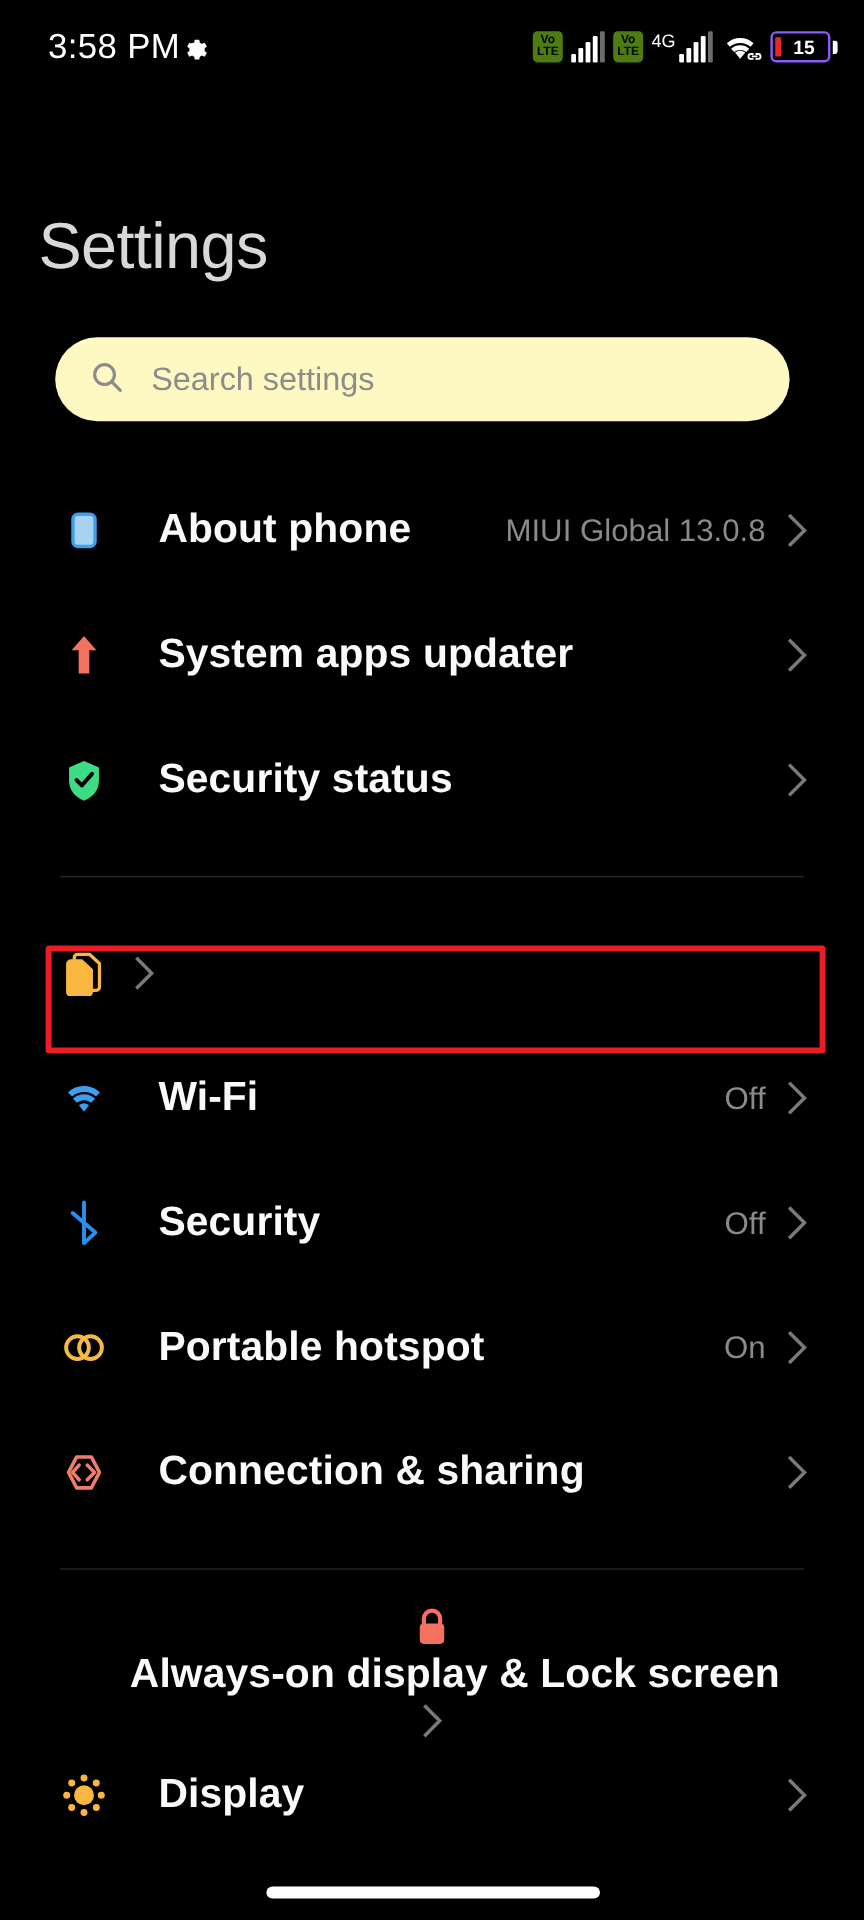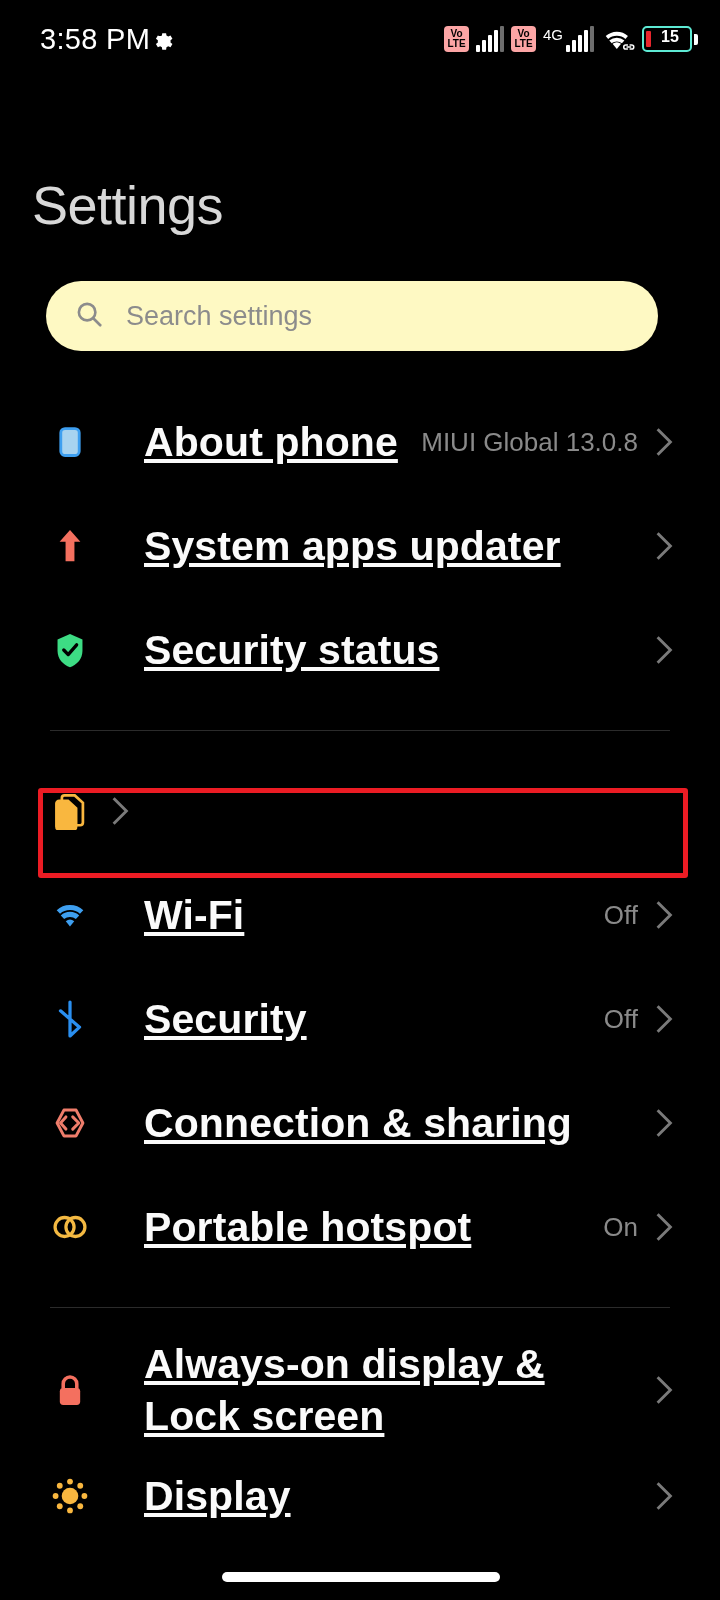--- a/index.html
+++ b/index.html
@@ -15,40 +15,40 @@
   .statusbar {
     position:absolute; top:0; left:0; width:720px; height:78px;
     display:flex; align-items:center; justify-content:space-between;
     padding:0 22px 0 40px;
   }
   .sb-left { display:flex; align-items:center; }
   .sb-time { color:#fff; font-size:29px; font-weight:500; letter-spacing:.3px; }
   .gear-ic { width:23px; height:23px; display:block; }
   .sb-right { display:flex; align-items:center; gap:7px; }
   .volte {
-    background:#fca5a5; color:#000; border-radius:4px;
+    background:#4d7c0f; color:#000; border-radius:4px;
     width:25px; height:26px; display:flex; flex-direction:column;
     align-items:center; justify-content:center; line-height:1;
     font-size:10px; font-weight:700;
   }
   .volte span { display:block; font-size:10px; }
   .bars { display:flex; align-items:flex-end; gap:2px; height:26px; }
   .bars i { width:4px; background:#fff; display:block; border-radius:1px; }
   .bars i.b1 { height:7px; } .bars i.b2 { height:12px; }
   .bars i.b3 { height:17px; } .bars i.b4 { height:22px; }
   .bars i.b5 { height:26px; background:#6d6d6d; }
   .sig2wrap { display:flex; align-items:flex-end; gap:3px; }
   .g4 { color:#fff; font-size:15px; font-weight:500; align-self:flex-start; margin-bottom:2px;}
   .sb-ic { display:block; }
   .battery {
     position:relative; display:flex; align-items:center;
   }
   .bat-body {
-    border:2px solid #5eead4; border-radius:5px; width:50px; height:26px;
-    display:flex; align-items:flex-start; justify-content:center;
+    border:2px solid #8b5cf6; border-radius:5px; width:50px; height:26px;
+    display:flex; align-items:flex-end; justify-content:center;
     color:#fff; font-size:16px; font-weight:600; padding-left:6px;
   }
   .bat-fill {
     position:absolute; left:4px; top:5px; width:5px; height:16px;
     background:#e8262d; border-radius:1px;
   }
   .bat-cap { width:4px; height:11px; background:#fff; border-radius:0 2px 2px 0; margin-left:2px; }
 
   
   .page-title {
@@ -63,27 +63,27 @@
     display:flex; align-items:center; padding-left:28px; gap:22px;
   }
   .search-text { color:#8c8c8c; font-size:27px; }
 
   
   .list { position:absolute; top:390px; left:0; width:720px; }
   .row {
     position:relative; display:flex; align-items:center;
     height:104px; padding:0 46px 0 46px;
   }
-  .row.tall { height:108px; }
+  .row.tall { height:108px;flex-direction:column; }
   .row-ic {
     width:48px; min-width:48px; display:flex; align-items:center; justify-content:center;
   }
   .row-label {
-    flex:1; color:#fafafa; font-size:41px; font-weight:700;
-    margin-left:50px; line-height:1.28; letter-spacing:.1px;text-decoration:underline;
+    flex:1; color:#fafafa; font-size:34px; font-weight:700;
+    margin-left:38px; line-height:1.28; letter-spacing:.1px;
   }
   .row-val { color:#8a8a8a; font-size:26px; margin-right:16px; white-space:nowrap; }
   .chev { width:20px; min-width:20px; display:flex; align-items:center; justify-content:center; }
   .divider { height:1px; background:#2b2b2b; margin:28px 50px; }
 
   .highlight {
     position:absolute; left:38px; top:788px; width:650px; height:90px;
     border:5px solid #ec1c24; border-radius:3px; pointer-events:none;
   }
 
@@ -258,44 +258,44 @@
         <span class="row-val">Off</span>
         <span class="chev">
           <svg width="20" height="32" viewBox="0 0 12 20" fill="none" stroke="#7a7a7a" stroke-width="1.8">
               <polyline points="2,2 10,10 2,18"></polyline>
             </svg>
         </span>
       </div>
 
       <div class="row">
         <span class="row-ic">
+          <svg width="38" height="34" viewBox="0 0 28 24" fill="none" stroke="#f4b942" stroke-width="2.4">
+            <circle cx="10" cy="12" r="7"></circle>
+              <circle cx="18" cy="12" r="7"></circle>
+          </svg>
+        </span>
+        <span class="row-label">Portable hotspot</span>
+        <span class="row-val">On</span>
+        <span class="chev">
+          <svg width="20" height="32" viewBox="0 0 12 20" fill="none" stroke="#7a7a7a" stroke-width="1.8">
+              <polyline points="2,2 10,10 2,18"></polyline>
+            </svg>
+        </span>
+      </div>
+
+      <div class="row">
+        <span class="row-ic">
           <svg width="38" height="36" viewBox="0 0 28 26" fill="none" stroke="#ef7d6b" stroke-width="2.2" stroke-linejoin="round" stroke-linecap="round">
             <path d="M9.5 3.5h9l5 9.5-5 9.5h-9l-5-9.5z"></path>
             <polyline points="11,8.5 7,13 11,17.5"></polyline>
             <polyline points="16,8.5 20.5,13 16,17.5"></polyline>
           </svg>
         </span>
         <span class="row-label">Connection &amp; sharing</span>
         <span class="row-val"></span>
-        <span class="chev">
-          <svg width="20" height="32" viewBox="0 0 12 20" fill="none" stroke="#7a7a7a" stroke-width="1.8">
-              <polyline points="2,2 10,10 2,18"></polyline>
-            </svg>
-        </span>
-      </div>
-
-      <div class="row">
-        <span class="row-ic">
-          <svg width="38" height="34" viewBox="0 0 28 24" fill="none" stroke="#f4b942" stroke-width="2.4">
-            <circle cx="10" cy="12" r="7"></circle>
-              <circle cx="18" cy="12" r="7"></circle>
-          </svg>
-        </span>
-        <span class="row-label">Portable hotspot</span>
-        <span class="row-val">On</span>
         <span class="chev">
           <svg width="20" height="32" viewBox="0 0 12 20" fill="none" stroke="#7a7a7a" stroke-width="1.8">
               <polyline points="2,2 10,10 2,18"></polyline>
             </svg>
         </span>
       </div>
     </div>
 
     <div class="divider"></div>
 

